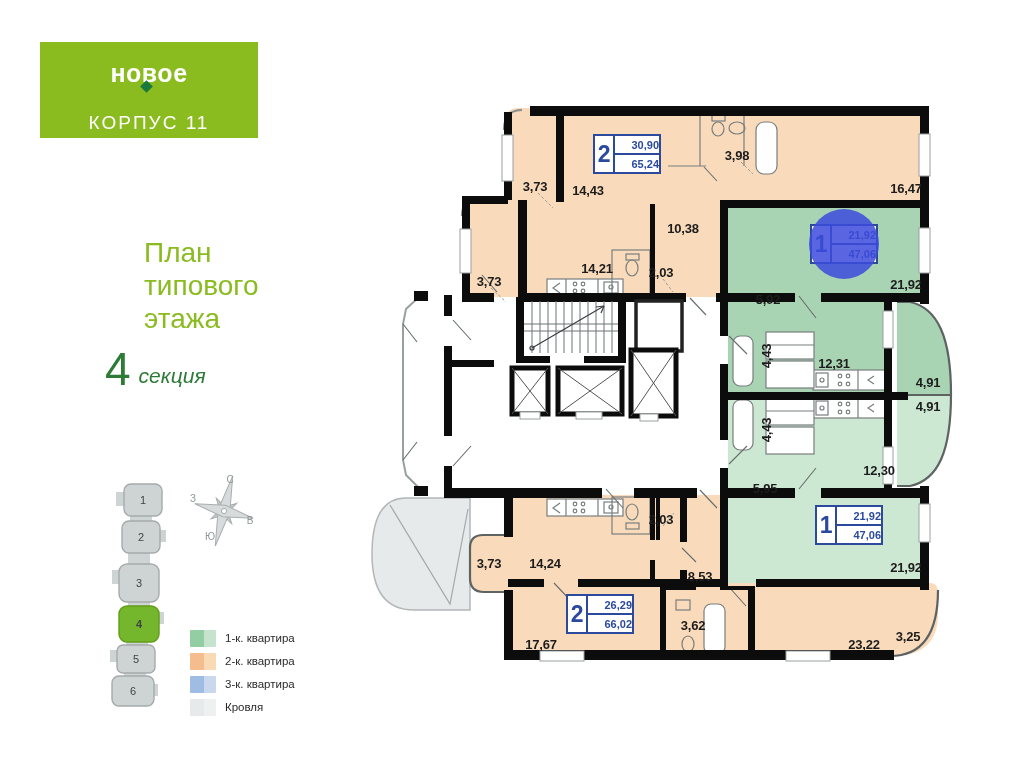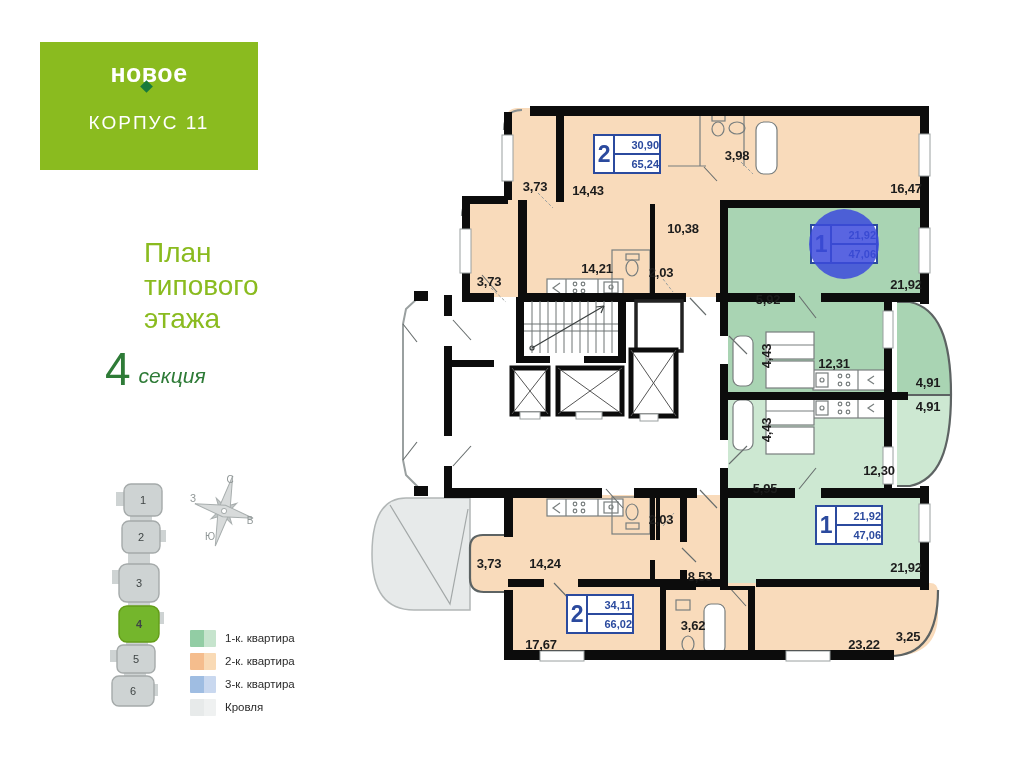--- a/index.html
+++ b/index.html
@@ -1,21 +1,21 @@
 <!DOCTYPE html>
 <html><head>
 <meta charset="utf-8">
 <style>
   html,body{margin:0;padding:0;background:#fff;width:1024px;height:768px;overflow:hidden;
     font-family:"Liberation Sans", sans-serif;}
   .stage{position:relative;width:1024px;height:768px;background:#fff;}
   svg{position:absolute;left:0;top:0;}
 
   
-  .logo{position:absolute;left:40px;top:42px;width:218px;height:128px;text-align:center;z-index:2;}
+  .logo{position:absolute;left:40px;top:42px;width:218px;height:96px;text-align:center;z-index:2;}
   .logo-l1{margin-top:19px;font-size:25px;font-weight:bold;color:#fff;letter-spacing:.5px;line-height:25px;}
   .logo-l2{font-size:27px;font-weight:bold;letter-spacing:.5px;line-height:25px;}
   .logo-diamond{position:absolute;left:102px;top:40px;width:9px;height:9px;transform:rotate(45deg);}
   .logo-bld{margin-top:26px;font-size:19px;color:#fff;letter-spacing:2px;font-weight:400;}
 
   
   .title{position:absolute;left:105px;top:236px;z-index:2;}
   .title-line{font-size:28px;line-height:33px;font-weight:400;margin-left:39px;}
   .section-row{margin-top:14px;display:flex;align-items:flex-end;}
   .section-num{font-size:46px;line-height:40px;font-weight:400;}
@@ -402,21 +402,21 @@
       <div class="apt-box" style="left: 815px; top: 505px;">
         <div class="apt-num">1</div>
         <div class="apt-areas">
           <div class="apt-a top">21,92</div>
           <div class="apt-a">47,06</div>
         </div>
       </div>
       <div class="apt-box" style="left: 566px; top: 594px;">
         <div class="apt-num">2</div>
         <div class="apt-areas">
-          <div class="apt-a top">34,11</div>
+          <div class="apt-a top">26,29</div>
           <div class="apt-a">66,02</div>
         </div>
       </div>
     </div>
   <div class="legend" id="legend">
       <div class="legend-row">
         <div class="legend-sw" style="background: linear-gradient(90deg, rgb(146, 205, 164) 0px, rgb(146, 205, 164) 55%, rgb(198, 228, 205) 55%, rgb(198, 228, 205) 100%);"></div>
         <div class="legend-lab">1-к. квартира</div>
       </div>
       <div class="legend-row">

